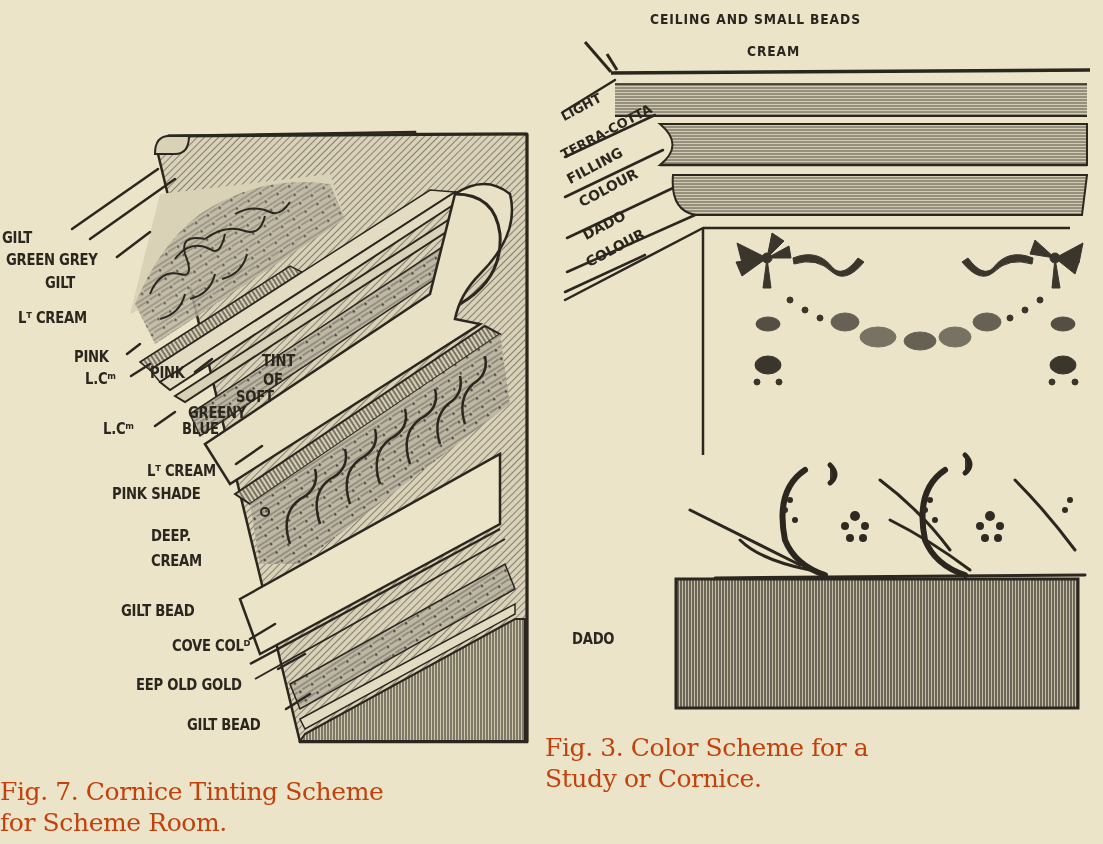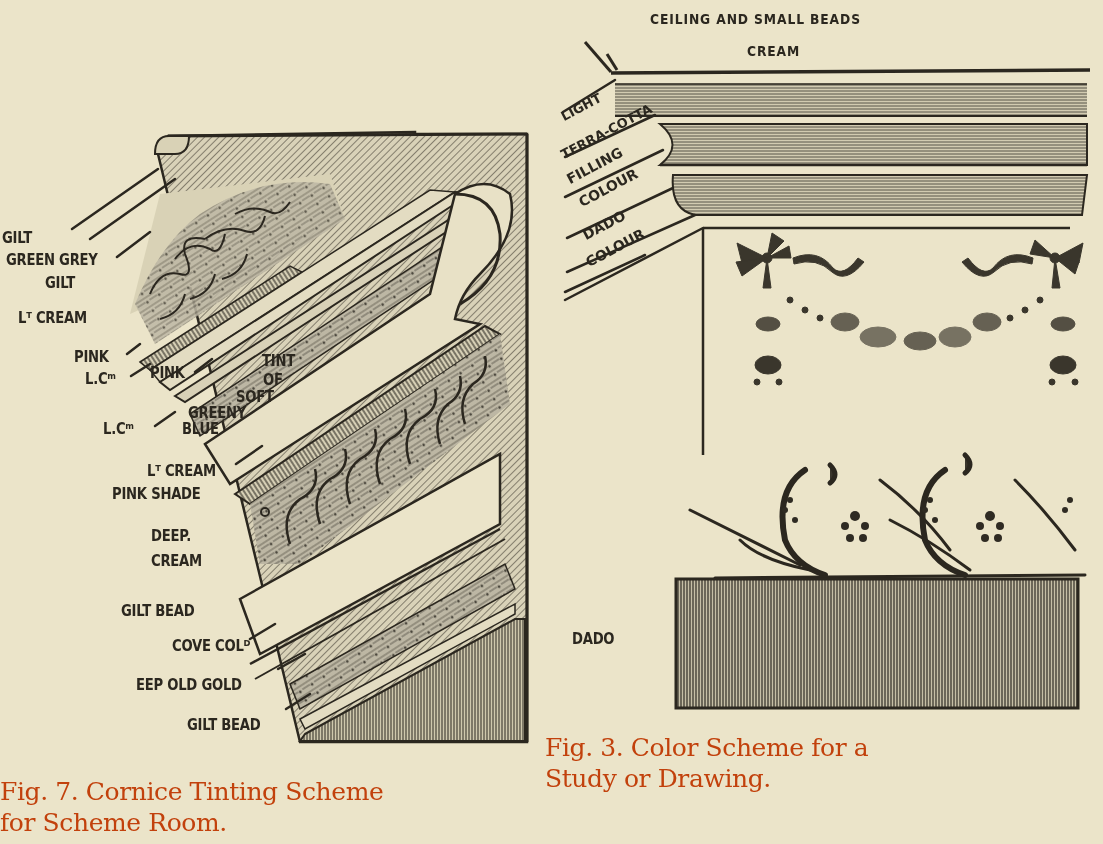--- a/index.html
+++ b/index.html
@@ -292,15 +292,15 @@
   <div class="rot" style="left:20px;top:148px;transform:rotate(-28deg);font-size:13px;">TERRA-COTTA</div>
   <div class="rot" style="left:26px;top:172px;transform:rotate(-28deg);font-size:14px;">FILLING</div>
   <div class="rot" style="left:38px;top:195px;transform:rotate(-28deg);font-size:14px;">COLOUR</div>
   <div class="rot" style="left:42px;top:228px;transform:rotate(-28deg);font-size:14px;">DADO</div>
   <div class="rot" style="left:45px;top:255px;transform:rotate(-28deg);font-size:14px;">COLOUR</div>
 
   <div class="lbl" style="left:27px;top:632px;font-size:15px;">DADO</div>
 
   <div class="caption" style="left:0;top:732px;width:558px;">
     <span>Fig.  3.  Color  Scheme  for  a</span>
-    <span>Study or Drawing.</span>
+    <span>Study or Cornice.</span>
   </div>
 </div>
 
 </body></html>

